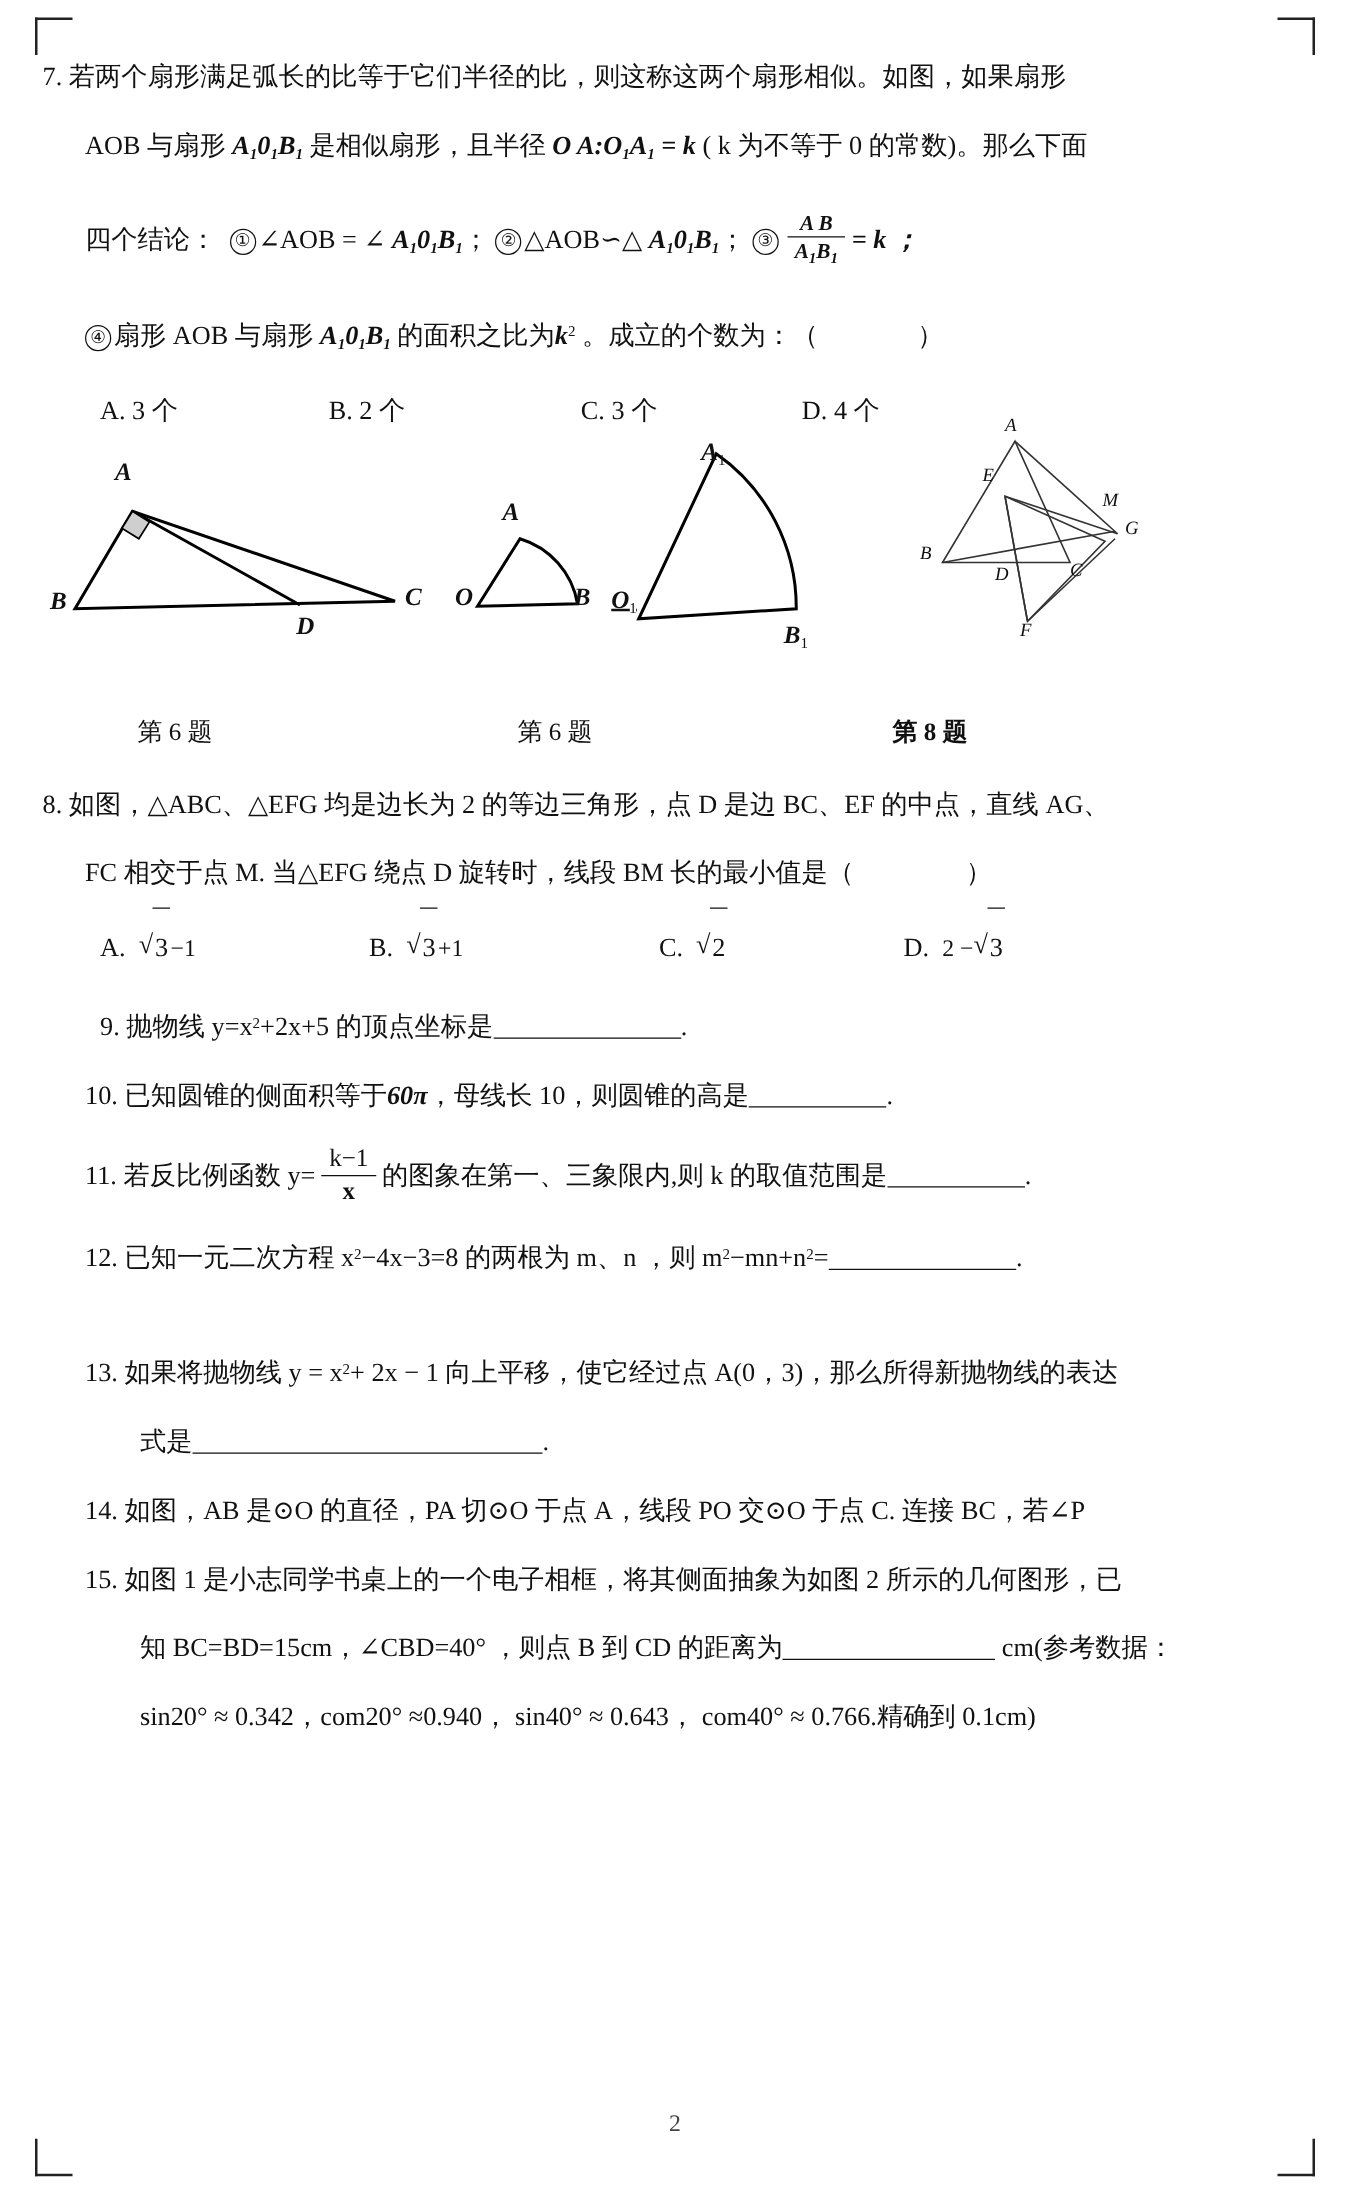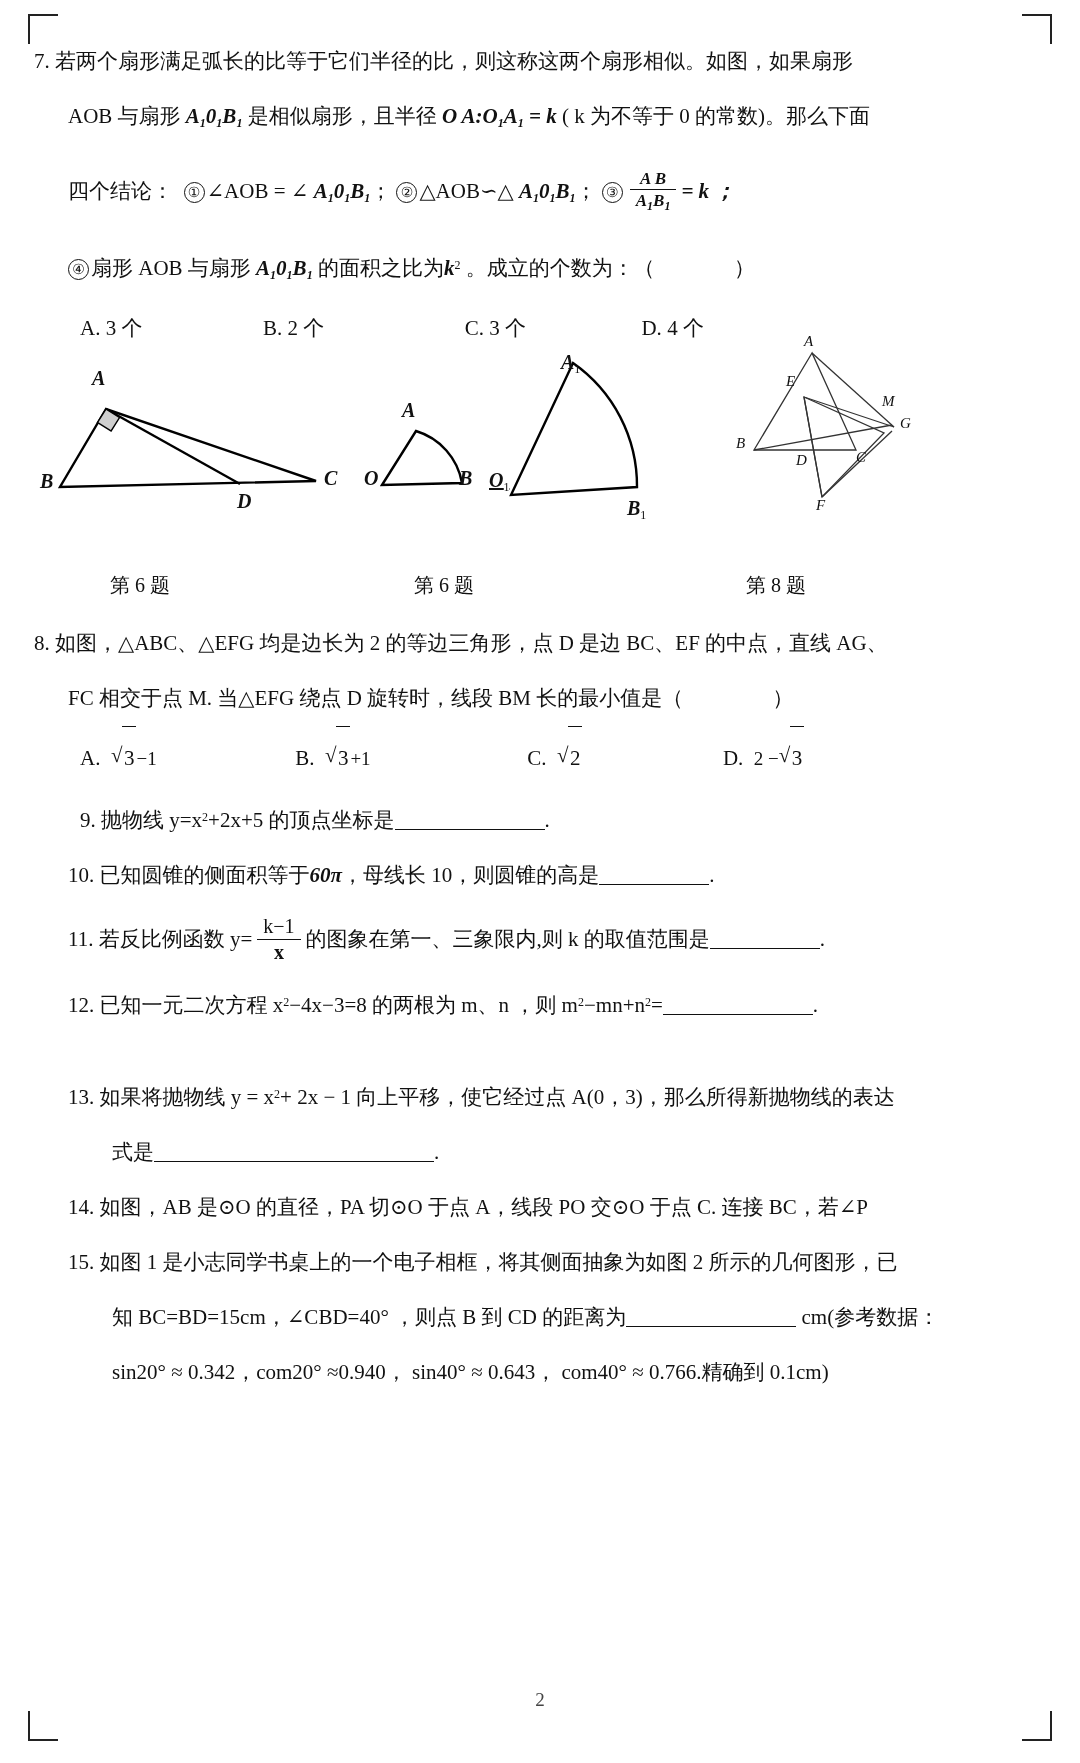--- a/index.html
+++ b/index.html
@@ -172,21 +172,21 @@
       <span class="small" style="position:absolute; left:866px; top:58px; font-size:15px; font-style:italic;">G</span>
       <span class="small" style="position:absolute; left:702px; top:78px; font-size:15px; font-style:italic;">B</span>
       <span class="small" style="position:absolute; left:762px; top:95px; font-size:15px; font-style:italic;">D</span>
       <span class="small" style="position:absolute; left:822px; top:92px; font-size:15px; font-style:italic;">C</span>
       <span class="small" style="position:absolute; left:782px; top:140px; font-size:15px; font-style:italic;">F</span>
     </div>
 
     <div class="figcaps">
       <span style="left:76px;">第 6 题</span>
       <span style="left:380px;">第 6 题</span>
-      <span style="left:712px;">第 8 题</span>
+      <span style="left:680px;font-weight:bold;">第 8 题</span>
     </div>
 
     <div class="qline">
       <span>8.</span>
       <span>如图，△ABC、△EFG 均是边长为 2 的等边三角形，点 D 是边 BC、EF 的中点，直线 AG、</span>
     </div>
     <div class="qline indent">
       <span>FC 相交于点 M.  当△EFG 绕点 D 旋转时，线段 BM 长的最小值是（</span>
       <span style="display:inline-block;width:84px"></span><span>）</span>
     </div>

